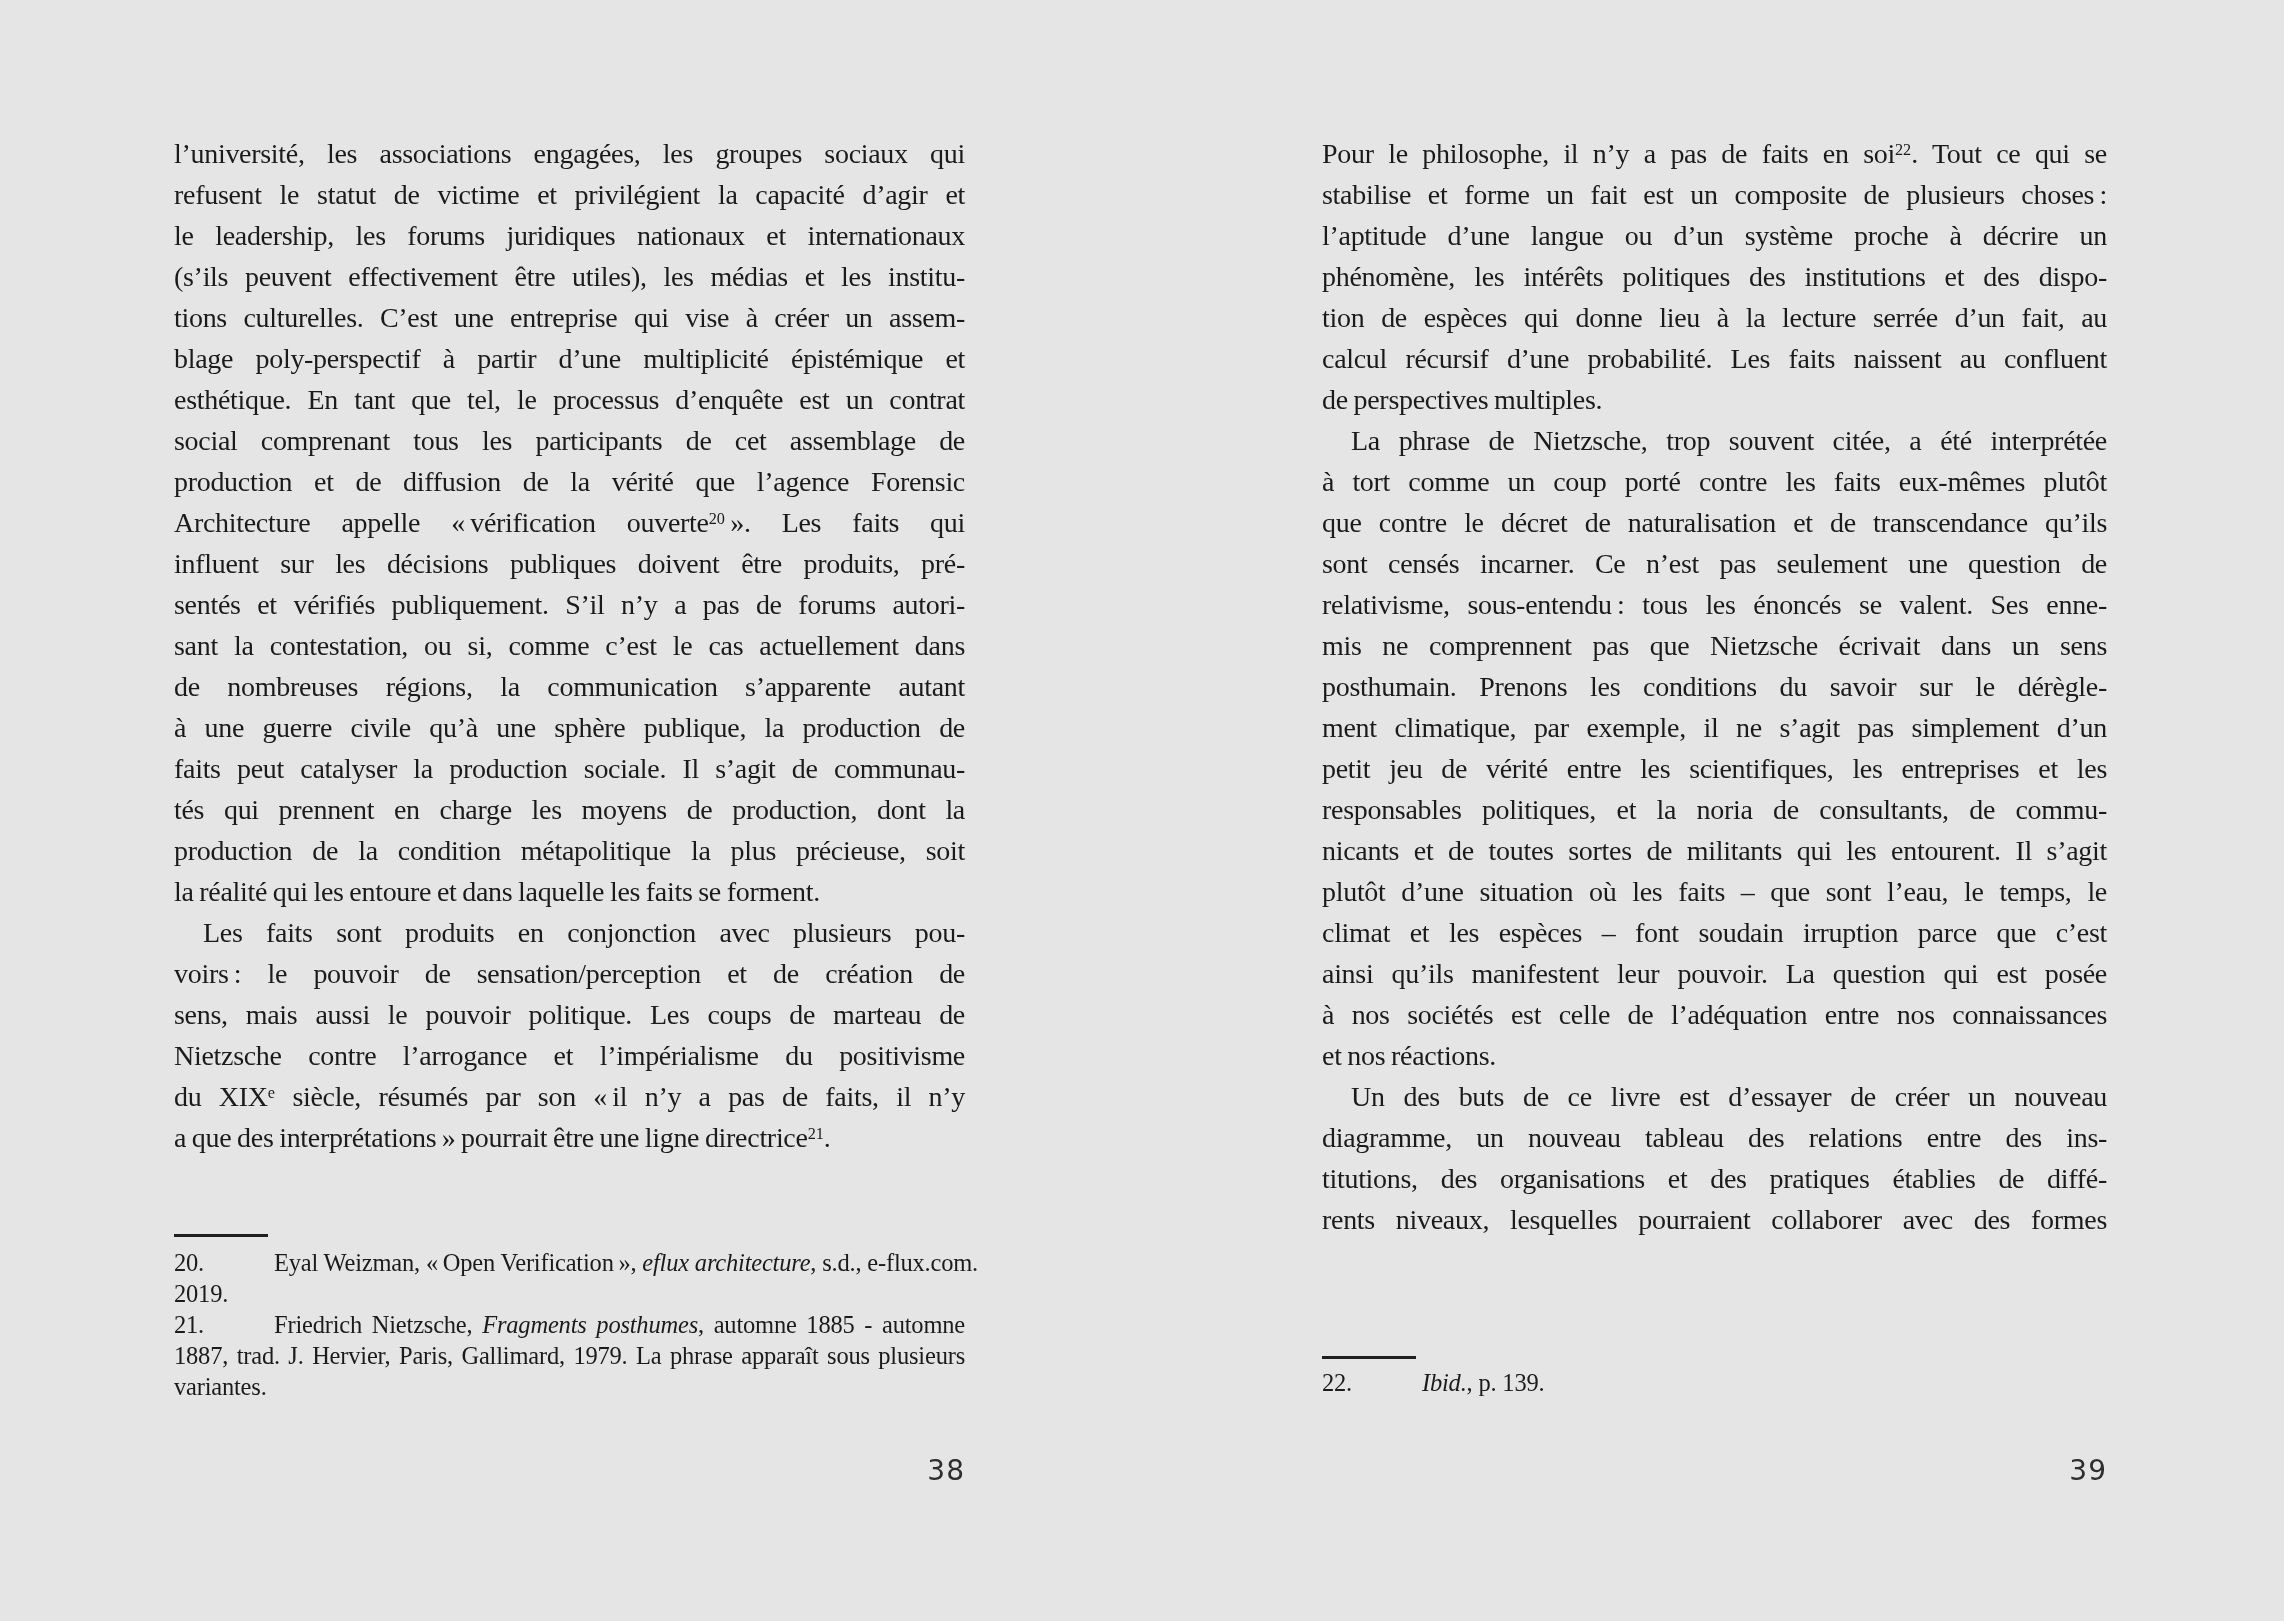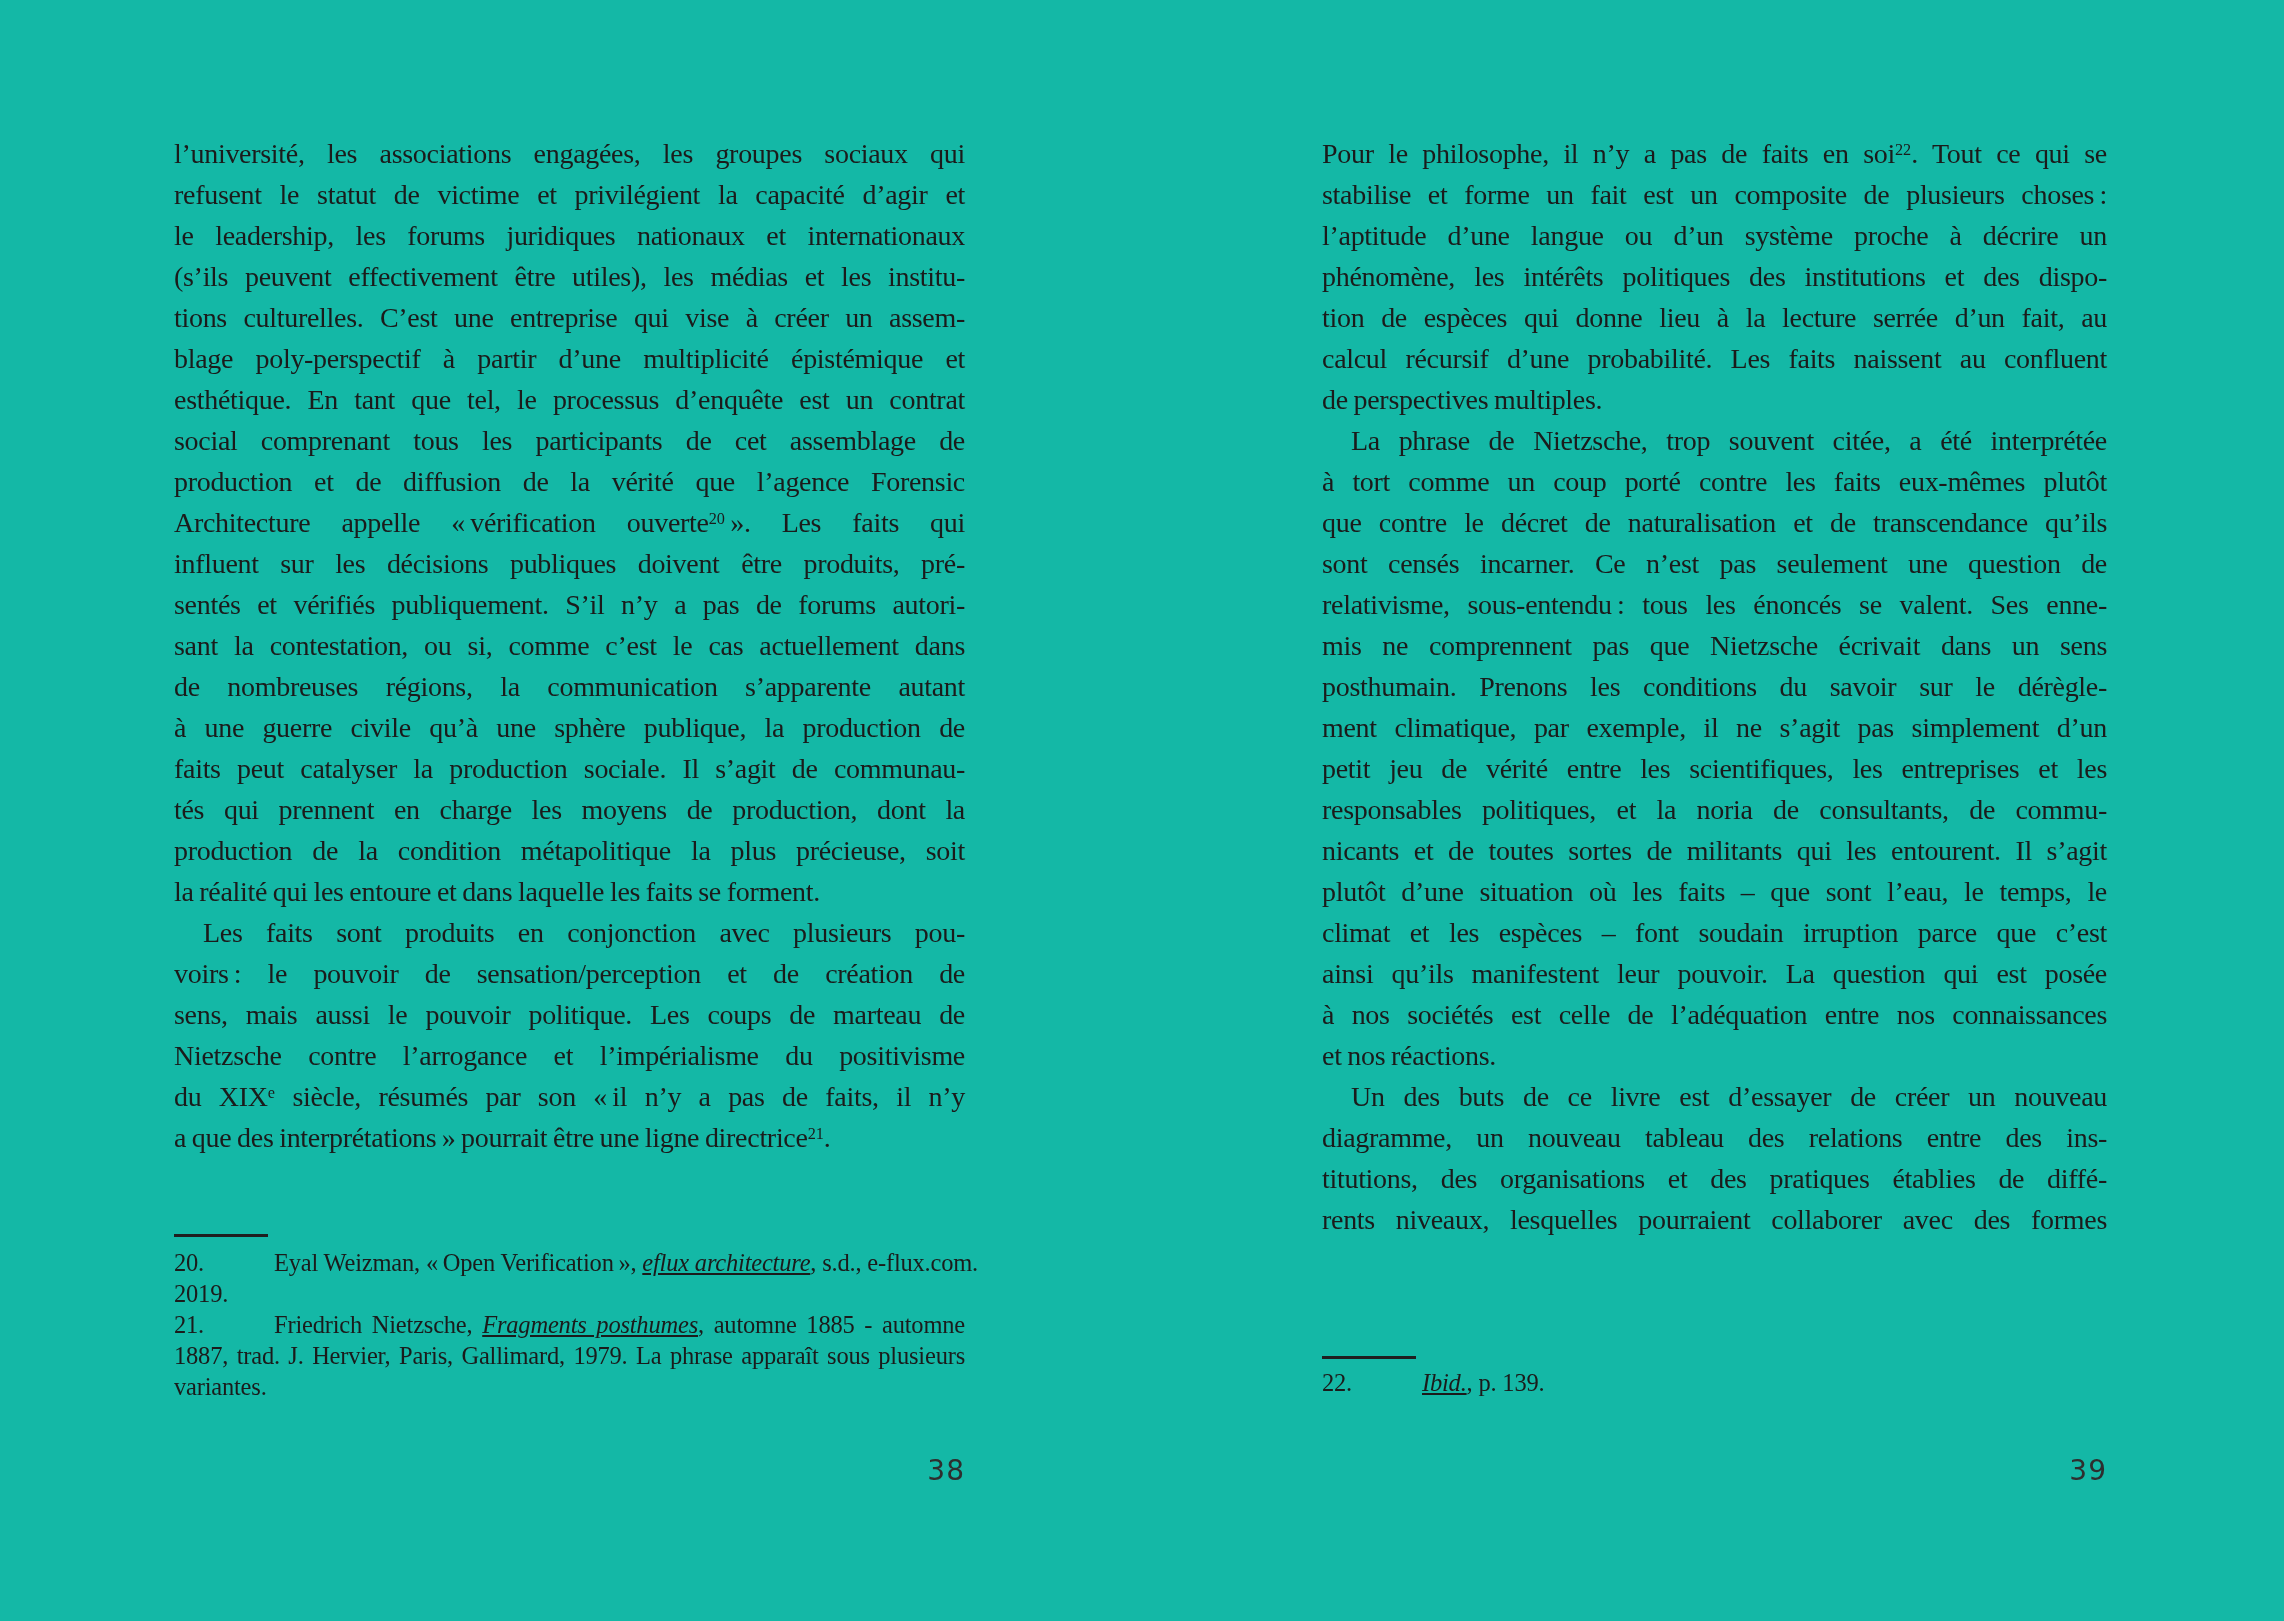--- a/index.html
+++ b/index.html
@@ -7,21 +7,21 @@
     padding: 0;
     width: 2285px;
     height: 1621px;
     background: #ffffff;
     overflow: hidden;
   }
   .spread {
     position: relative;
     width: 2285px;
     height: 1621px;
-    background: #14b8a6;
+    background: #e5e5e5;
     color: #1b1b1b;
   }
   .page {
     position: absolute;
     top: 0;
     height: 100%;
   }
   #page-left  { left: 174px;  width: 791px; }
   #page-right { left: 1322px; width: 785px; }
 
@@ -44,21 +44,21 @@
   .line.para-end { text-align-last: left; }
   .line.indent   { padding-left: 29px; }
 
   .sup {
     font-size: 0.58em;
     line-height: 0;
     position: relative;
     top: -0.5em;
     letter-spacing: 0;
   }
-  .ital { font-style: italic; text-decoration: underline; }
+  .ital { font-style: italic; }
 
   .footnote-rule {
     position: absolute;
     left: 0;
     width: 94px;
     height: 2.9px;
     background: #1f1f1f;
   }
   #page-left  .footnote-rule { top: 1234px; }
   #page-right .footnote-rule { top: 1356px; }

